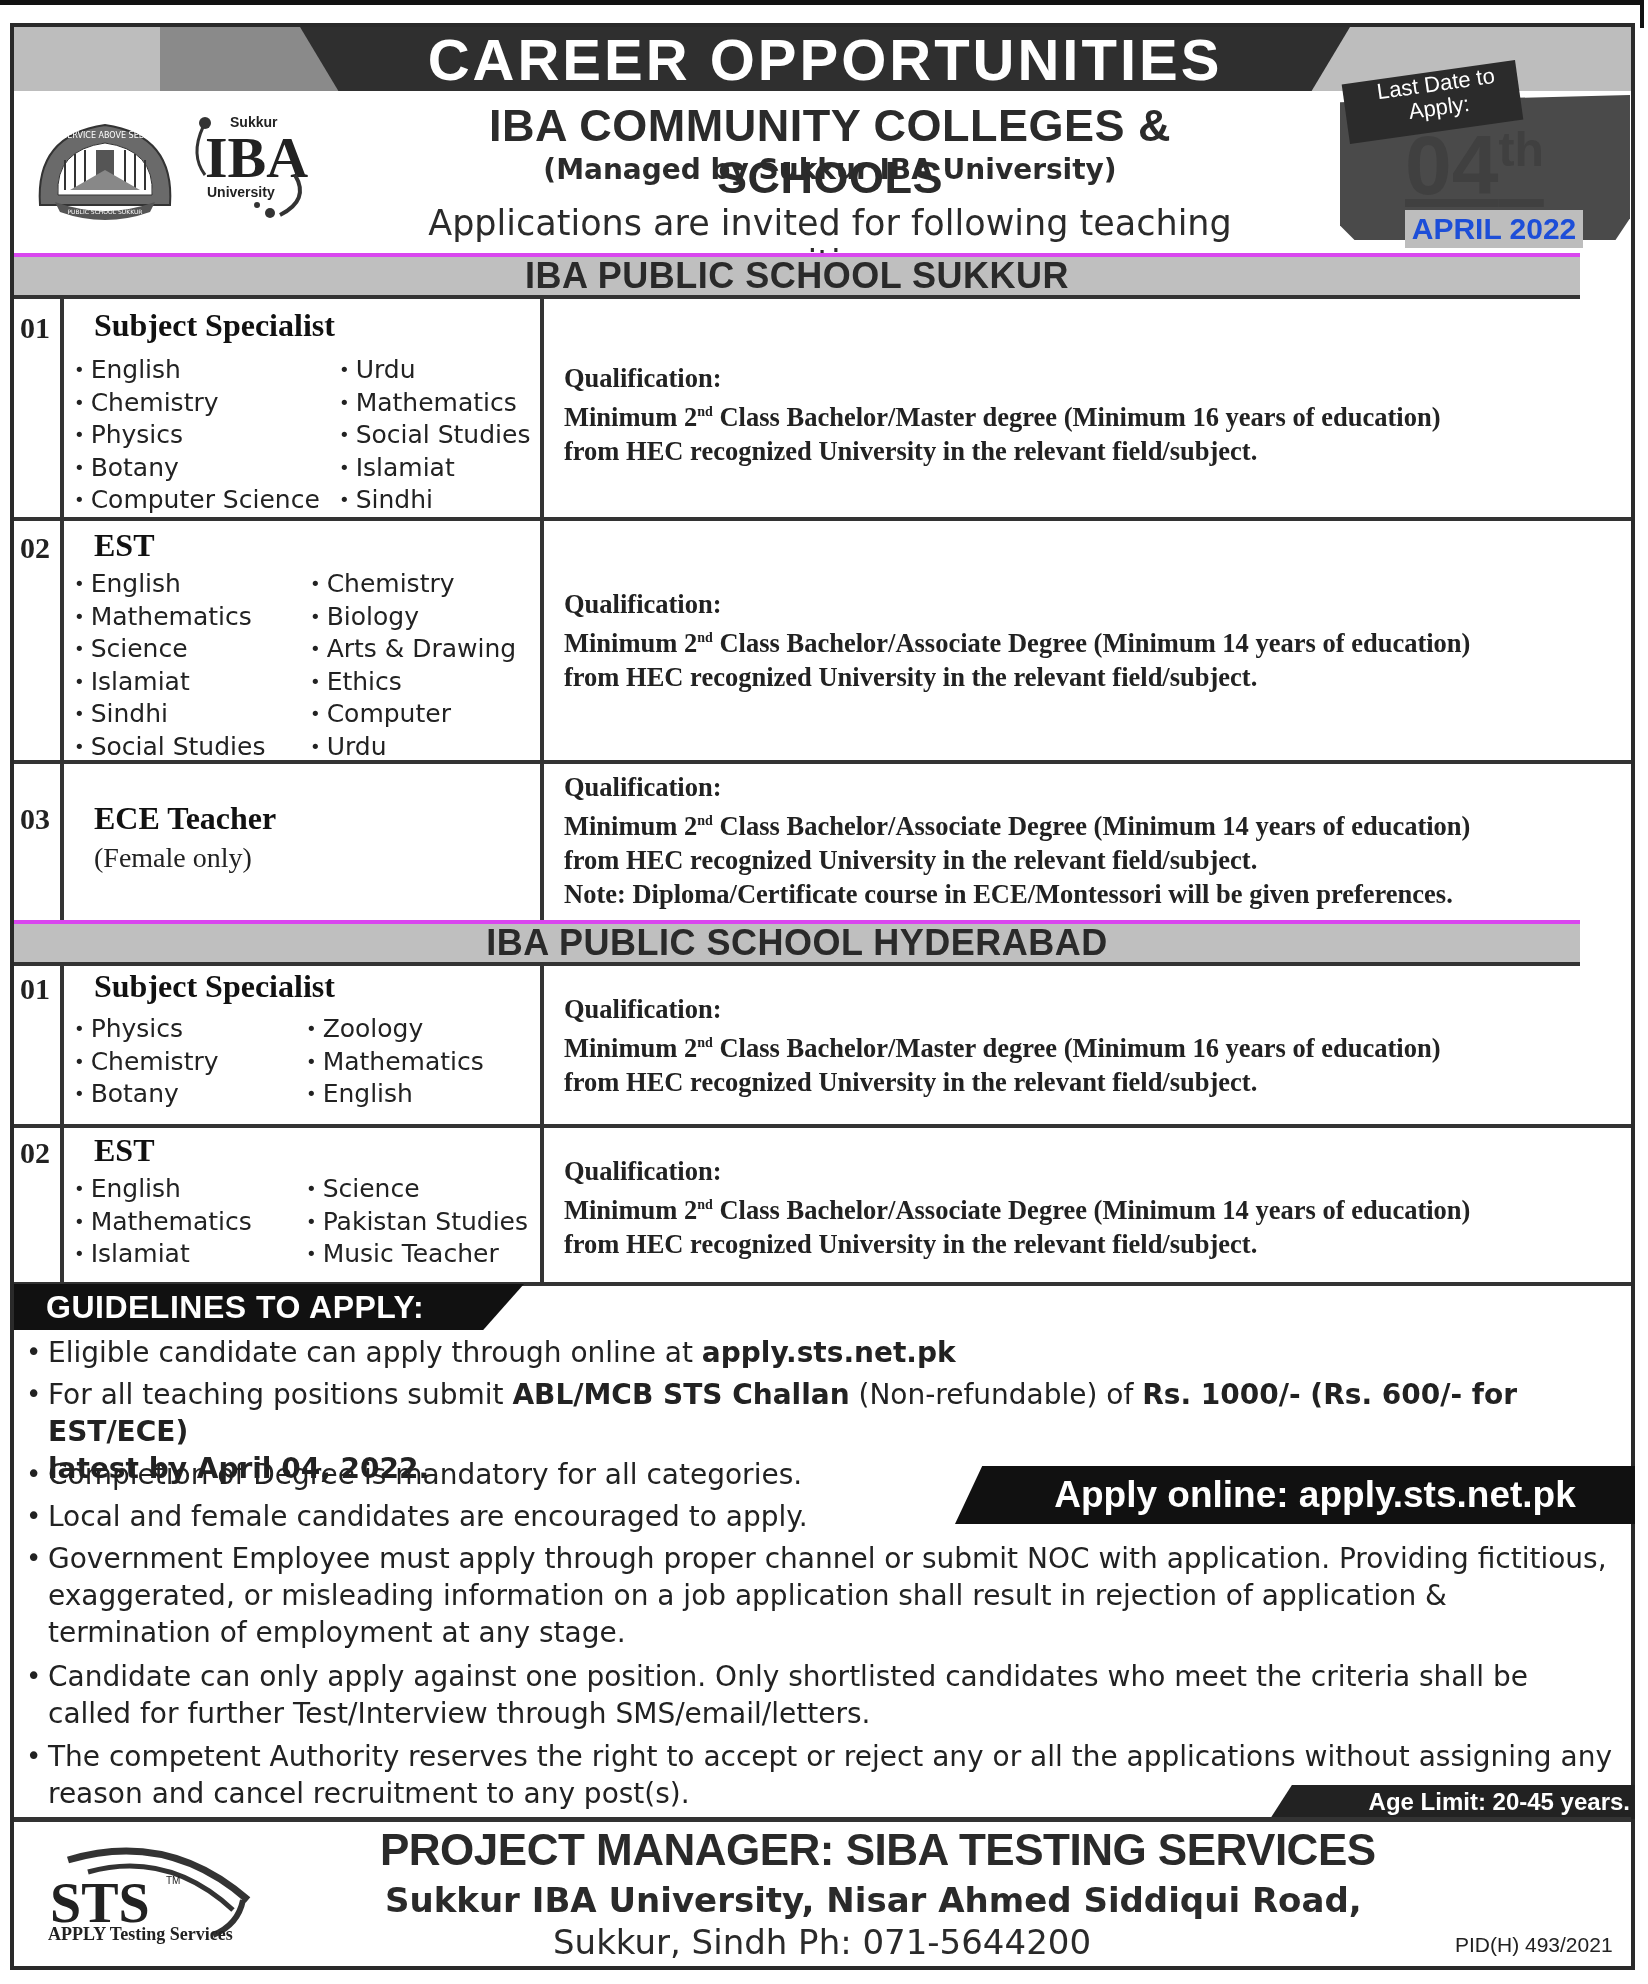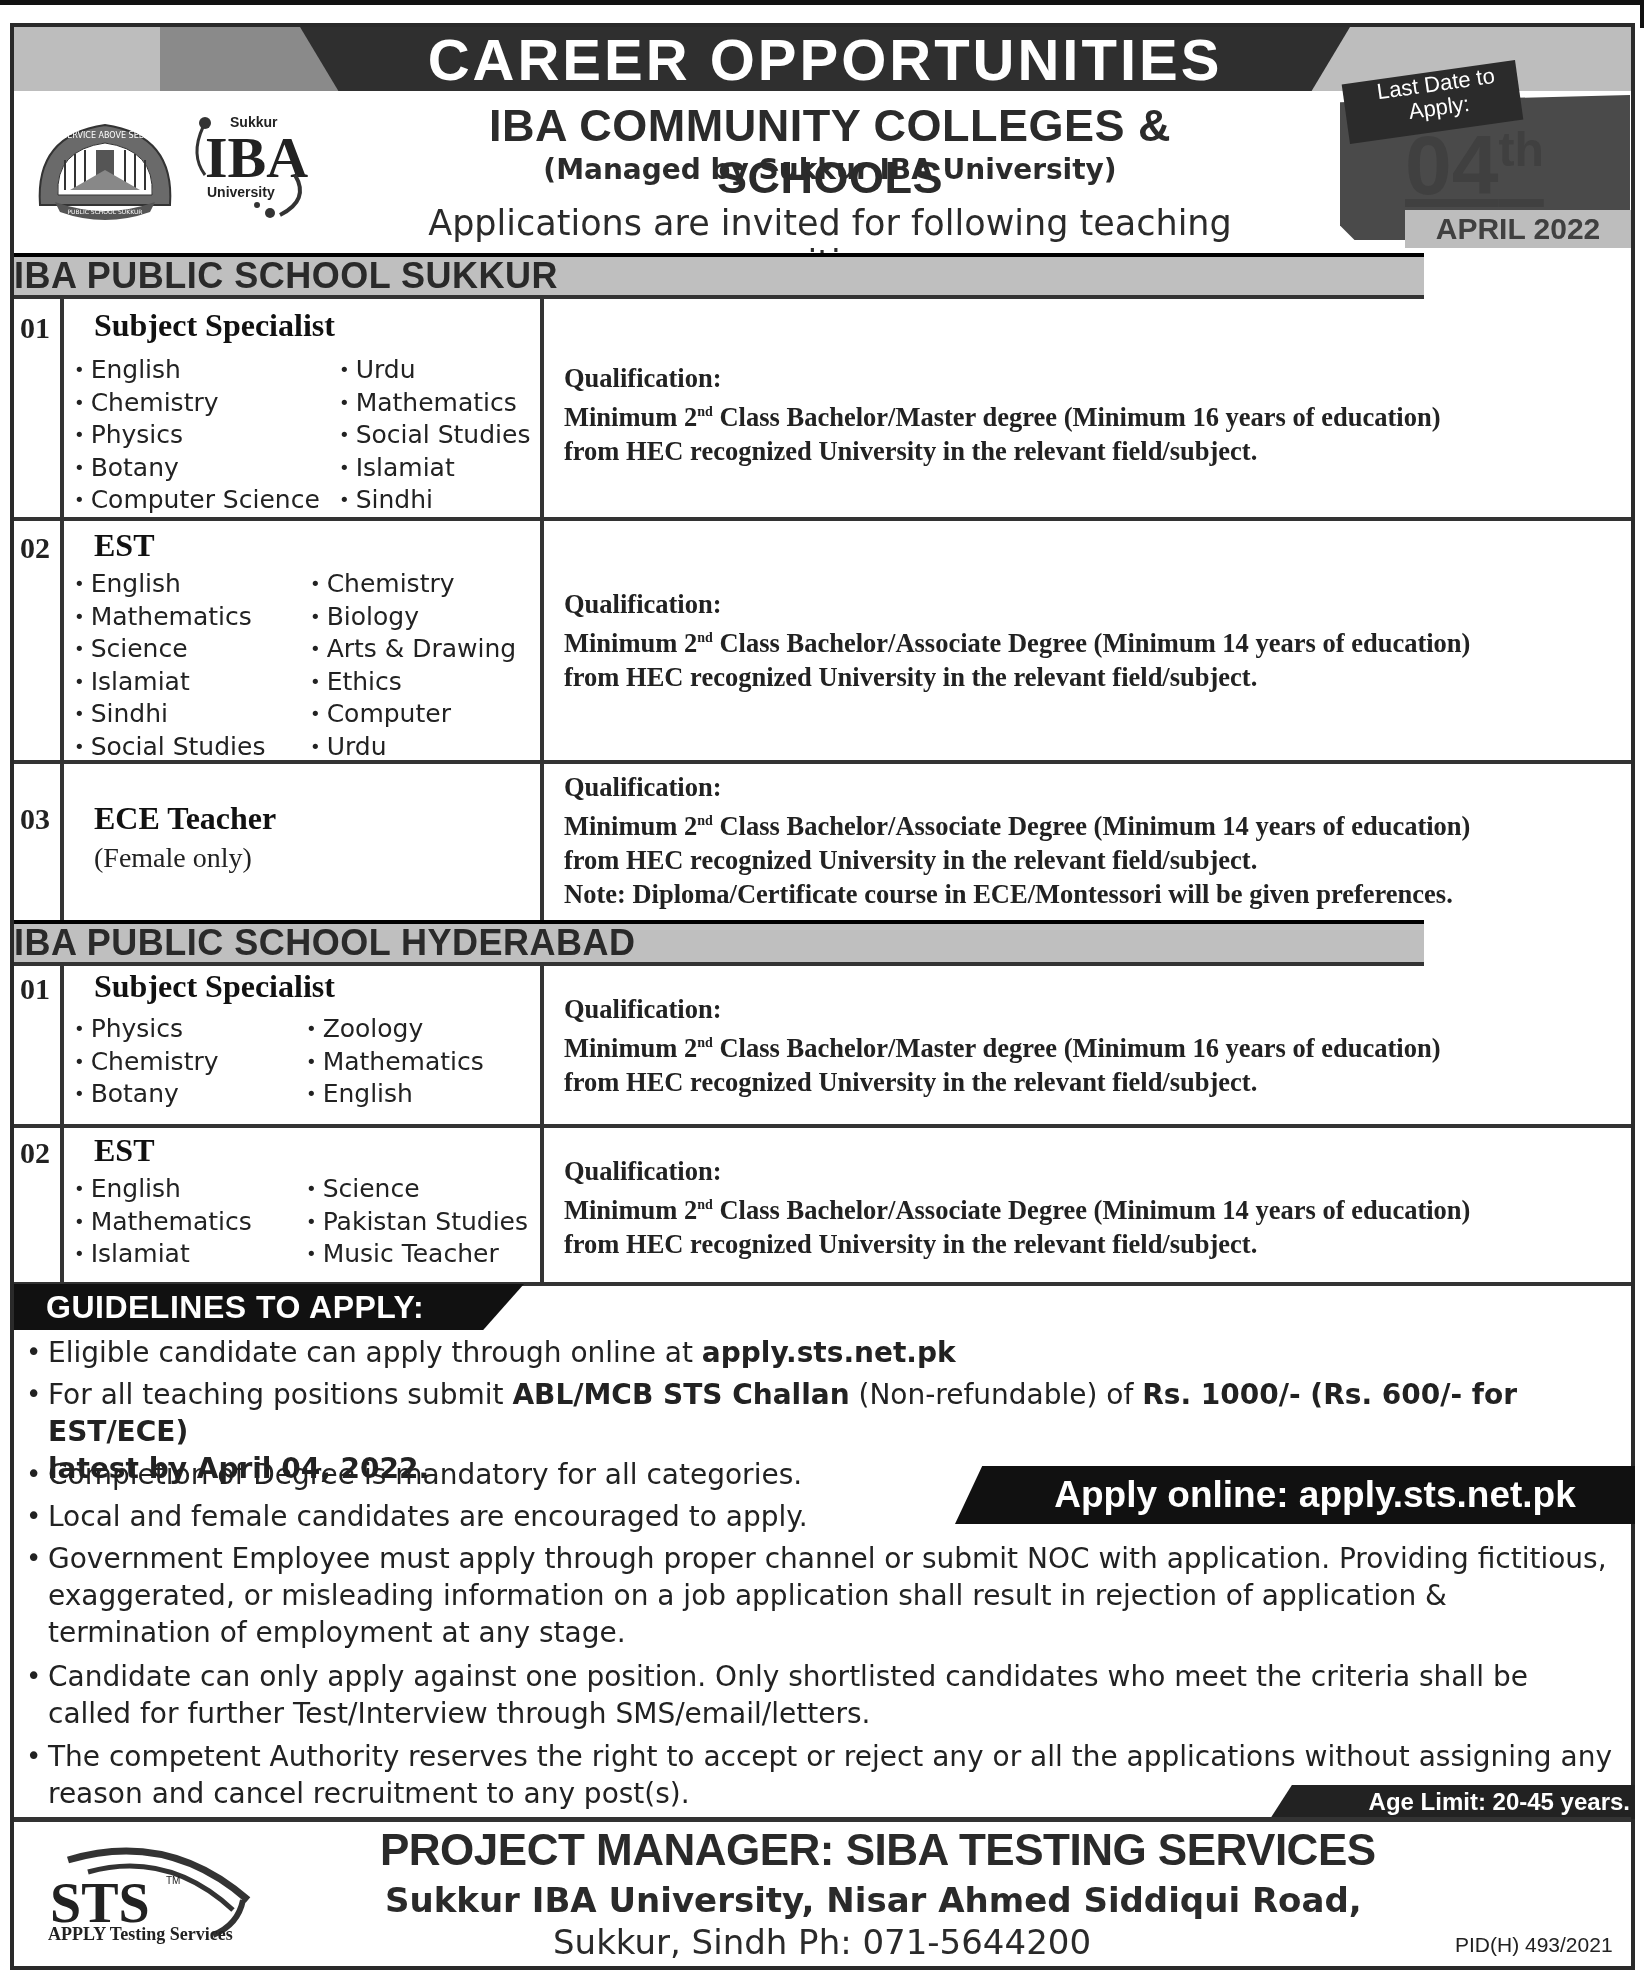--- a/index.html
+++ b/index.html
@@ -18,28 +18,28 @@
   .hdr-title{left:300px;top:24px;width:1050px;height:72px;line-height:72px;text-align:center;color:#fff;font-weight:bold;font-size:58px;letter-spacing:3px;}
   .hdr-white-left{left:14px;top:91px;width:1330px;height:160px;background:#fff;}
   .sub1{left:370px;top:100px;width:920px;text-align:center;font-weight:bold;font-size:45px;color:#2b2b2b;letter-spacing:0.5px;}
   .sub2{left:370px;top:153px;width:920px;text-align:center;font-weight:bold;font-size:28px;color:#2b2b2b;}
   .sub3{left:370px;top:203px;width:920px;text-align:center;font-size:35px;color:#2b2b2b;}
   .ribbon-body{left:1340px;top:95px;width:290px;height:145px;background:#4a4a4a;clip-path:polygon(0 5%,100% 0,100% 85%,95% 100%,5% 100%,0 90%);}
   .ribbon-tab{left:1345px;top:72px;width:175px;height:60px;background:#2b2b2b;transform:rotate(-8deg);}
   .ribbon-tab-text{left:1350px;top:72px;width:175px;text-align:center;color:#fff;font-size:22px;line-height:24px;transform:rotate(-8deg);}
   .ribbon-day{left:1405px;top:120px;color:#404040;font-weight:bold;font-size:84px;line-height:90px;text-decoration:underline;}
   .ribbon-day sup{font-size:48px;vertical-align:top;line-height:60px;}
-  .ribbon-month{left:1405px;top:210px;width:226px;height:38px;background:#bdbdbd;color:#404040;text-align:center;font-weight:bold;font-size:30px;line-height:38px;}
+  .ribbon-month{left:1405px;top:210px;width:178px;height:38px;background:#bdbdbd;color:#1d4ed8;text-align:center;font-weight:bold;font-size:30px;line-height:38px;}
 
   
   .logo-crest{left:30px;top:110px;width:150px;height:110px;}
   .logo-iba{left:185px;top:105px;width:150px;height:115px;}
 
   
-  .sec-hdr{left:14px;width:1410px;height:46px;background:#bfbfbf;border-top:4px solid #000000;border-bottom:4px solid #333;box-sizing:border-box;font-weight:bold;font-size:36px;line-height:38px;color:#2a2a2a;letter-spacing:0.5px;}
+  .sec-hdr{left:14px;width:1566px;height:46px;background:#bfbfbf;border-top:4px solid #d946ef;border-bottom:4px solid #333;box-sizing:border-box;text-align:center;font-weight:bold;font-size:36px;line-height:38px;color:#2a2a2a;letter-spacing:0.5px;}
 
   
   .row{position:absolute;left:14px;width:1617px;border-bottom:4px solid #333;box-sizing:border-box;}
   .c-num{position:absolute;left:0;top:0;bottom:0;width:50px;border-right:4px solid #333;box-sizing:border-box;}
   .c-pos{position:absolute;left:50px;top:0;bottom:0;width:480px;border-right:4px solid #333;box-sizing:border-box;}
   .c-qual{position:absolute;left:530px;top:0;bottom:0;right:0;}
   .num{position:absolute;left:6px;font-family:"Liberation Serif",serif;font-weight:bold;font-size:30px;color:#222;}
   .ptitle{position:absolute;left:30px;font-family:"Liberation Serif",serif;font-weight:bold;font-size:32px;color:#111;}
   .psub{position:absolute;left:30px;font-family:"Liberation Serif",serif;font-size:28px;color:#222;}
   .subjects{position:absolute;left:10px;font-family:"DejaVu Sans",sans-serif;font-size:25px;line-height:30.5px;color:#222;}

